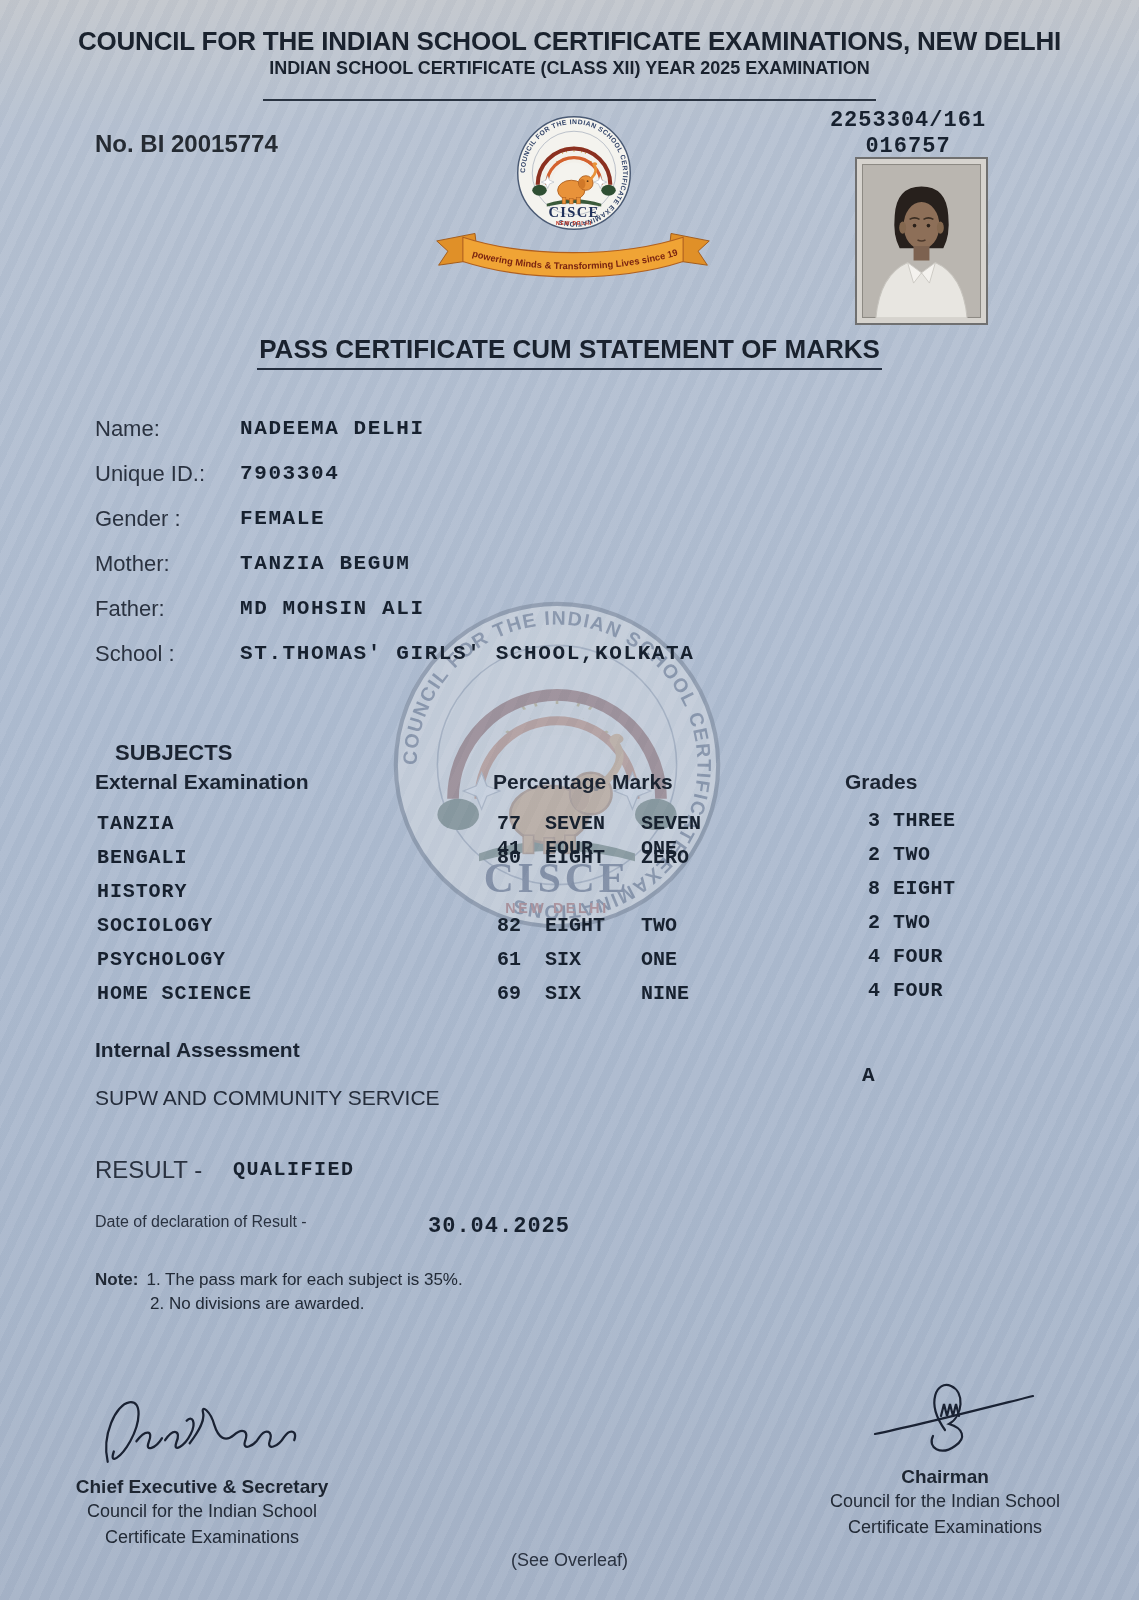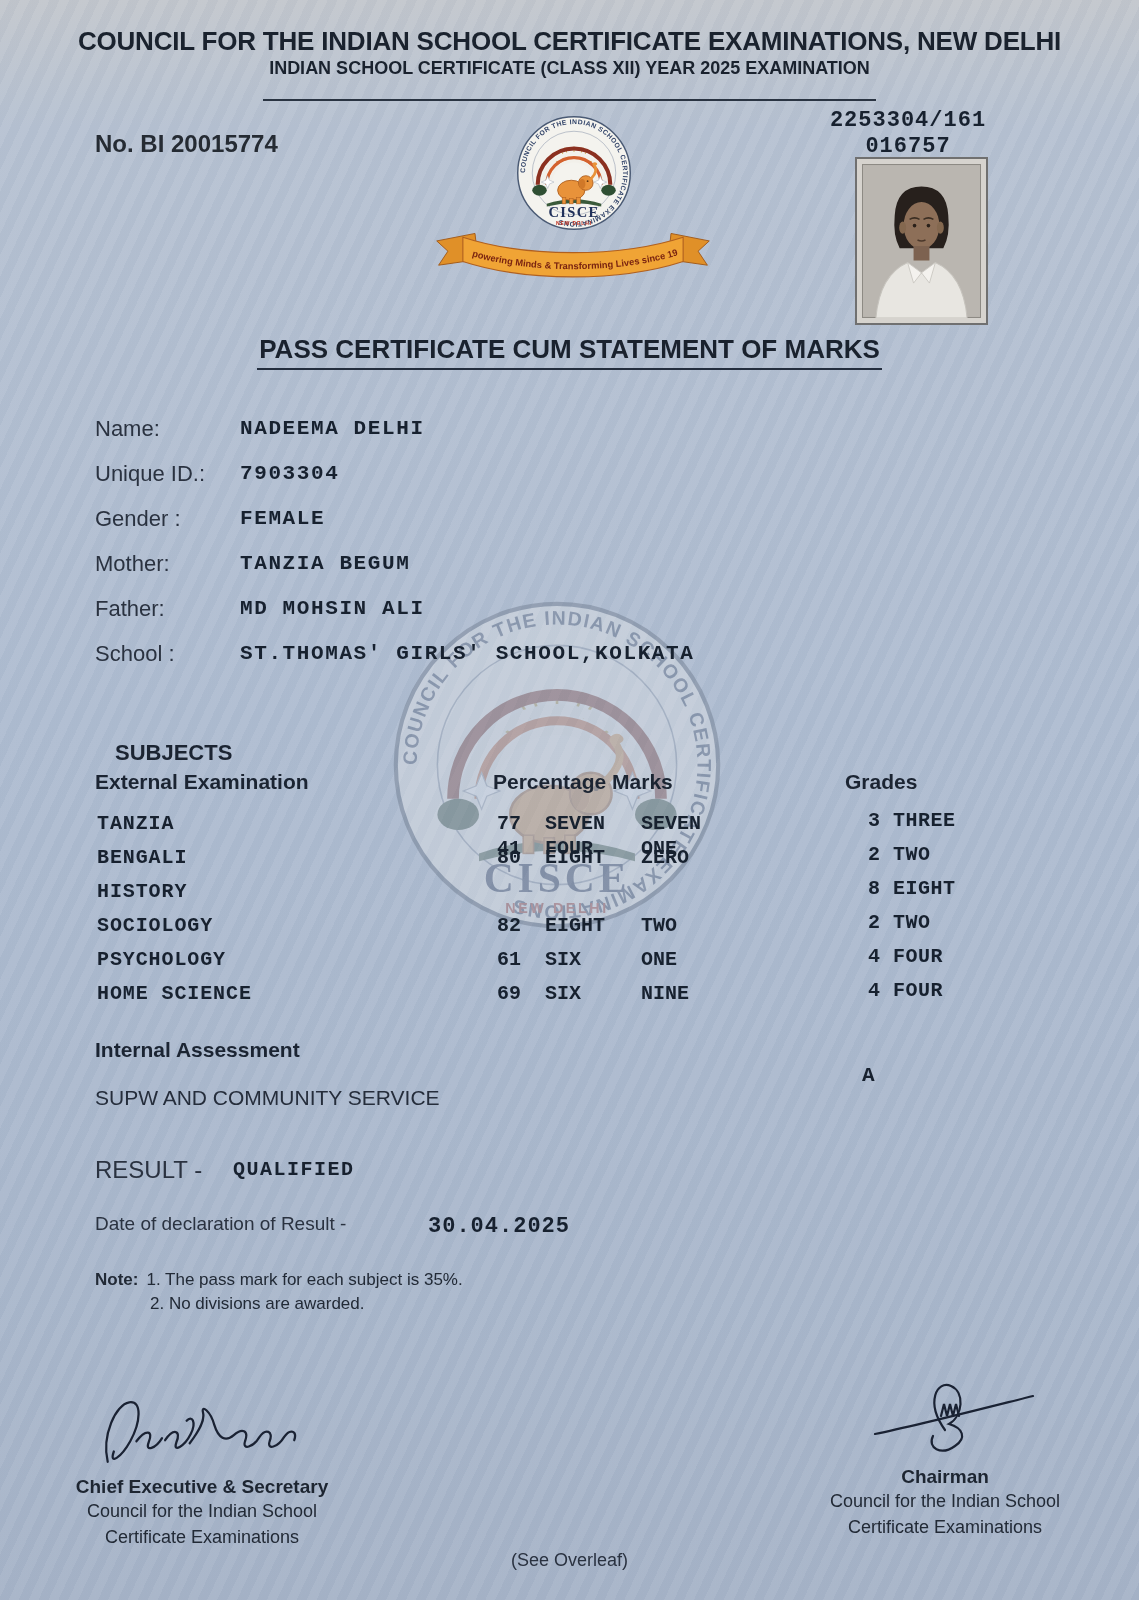--- a/index.html
+++ b/index.html
@@ -28,21 +28,21 @@
   .colhead{top:770px;font-size:21px;font-weight:bold;}
   .pre{white-space:pre;}
   .subjname{left:97px;font-size:20px;letter-spacing:0.9px;}
   .marks{left:497px;font-size:20px;}
   .grade{left:868px;font-size:20px;letter-spacing:0.5px;}
   .internalhead{left:95px;top:1038px;font-size:21px;font-weight:bold;}
   .internalsubj{left:95px;top:1066px;font-size:21px;color:#252d3b;margin-top:20px;}
   .internalgrade{left:862px;top:1064px;font-size:21px;letter-spacing:1px;}
   .resultlabel{left:95px;top:1156px;font-size:24px;color:#2a3240;}
   .resultvalue{left:233px;top:1158px;font-size:20px;letter-spacing:1.5px;}
-  .datelabel{left:95px;top:1213px;font-size:19px;color:#2a3240;}
+  .datelabel{left:95px;top:1213px;font-size:16px;color:#2a3240;}
   .datevalue{left:428px;top:1214px;font-size:22px;letter-spacing:1px;}
   .note1{left:95px;top:1270px;font-size:17px;color:#222a36;}
   .note1 b{margin-right:8px;}
   .note2{left:150px;top:1294px;font-size:17px;color:#222a36;}
   .sigblock{width:280px;text-align:center;}
   .sigtitle{font-size:19px;font-weight:bold;color:#1d2531;}
   .sigorg{font-size:18px;color:#222a36;line-height:26px;}
   .footer{top:1550px;font-size:18px;color:#2a3240;}
   .watermark{left:388px;top:596px;width:338px;height:338px;opacity:0.3;filter:saturate(0.75);}
   .photo{left:855px;top:157px;width:133px;height:168px;background:#d6d3ce;border:2px solid #707070;box-sizing:border-box;padding:5px;}

